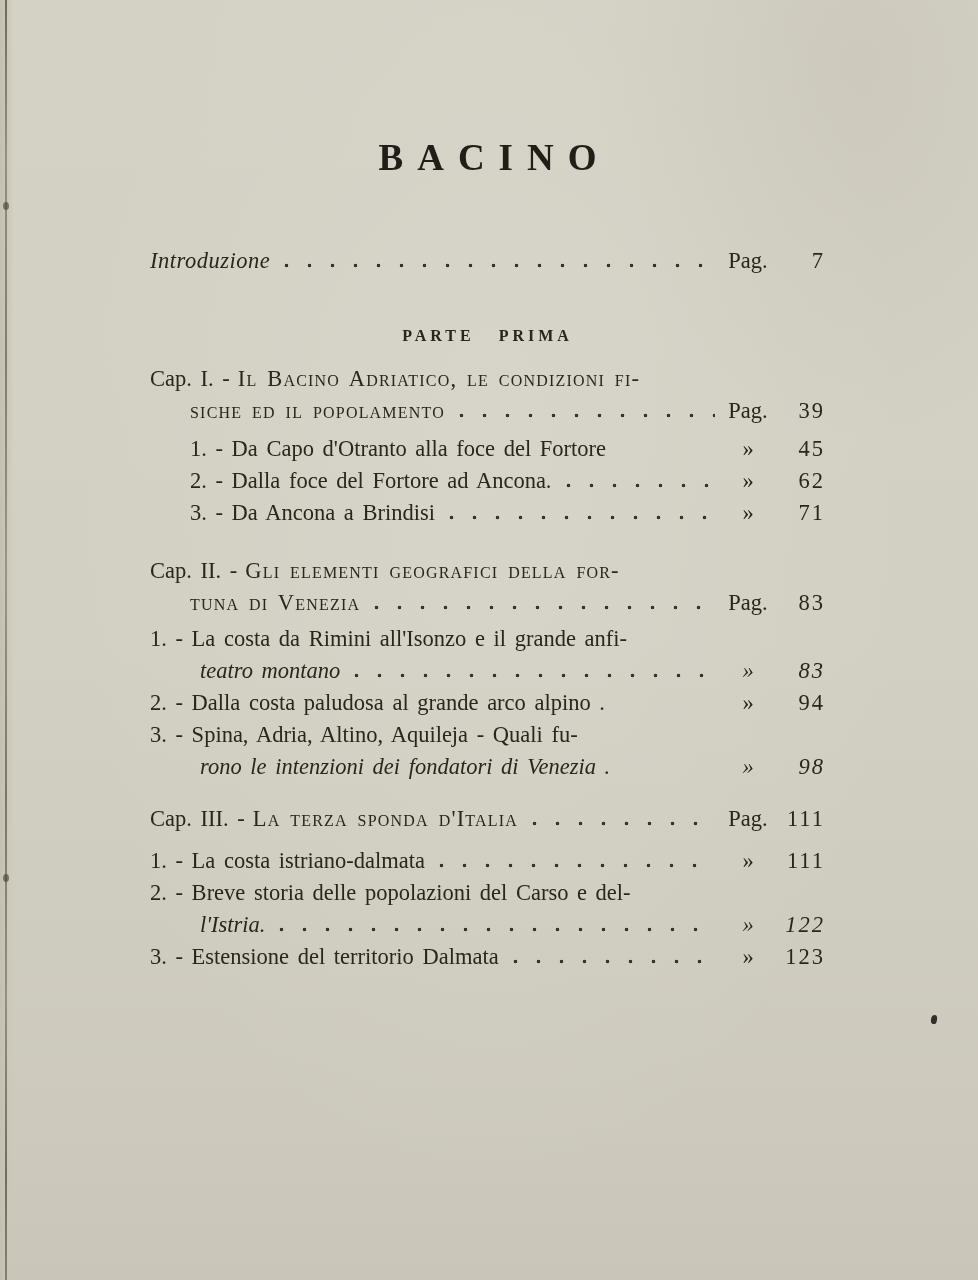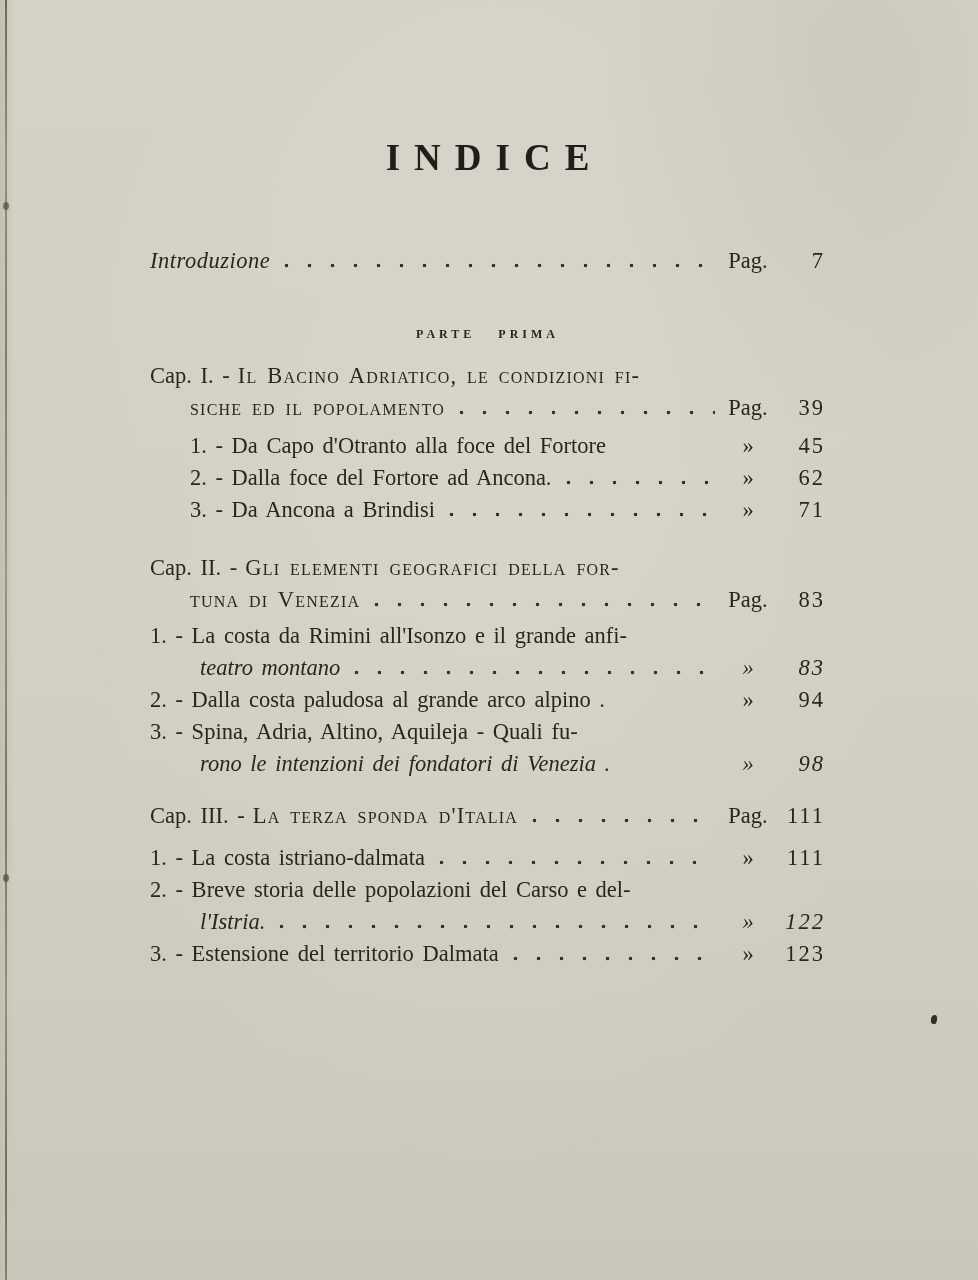--- a/index.html
+++ b/index.html
@@ -58,21 +58,21 @@
   .leader.no-dots { background-image: none; }
   .ref { display: flex; width: 100px; flex: none; justify-content: space-between; align-items: baseline; }
   .ref-label { min-width: 46px; text-align: center; }
   .ref-page { min-width: 46px; text-align: right; letter-spacing: 2px; }
 
   .intro-entry { margin-top: 66px; }
   .intro-entry .entry-text { font-style: italic; letter-spacing: .5px; }
 
   .part-kicker {
     margin-top: 50px; text-align: center;
-    font-size: 12px; font-weight: bold;
+    font-size: 16px; font-weight: bold;
     letter-spacing: 4px; word-spacing: 16px; color: #2a251d;
   }
   .part-title {
     margin-top: 18px; text-align: center;
     font-size: 25.5px; line-height: 34px;
     letter-spacing: 1.5px; word-spacing: 7px; color: #272218;
   }
 
   .sc { font-variant: small-caps; letter-spacing: 1.2px; }
   .cap-prefix { margin-right: 8px; }
@@ -95,21 +95,21 @@
 <div class="page">
   <div class="gutter">
     <div class="gutter-line"></div>
     <div class="gutter-nub nub-1"></div>
     <div class="gutter-nub nub-2"></div>
   </div>
   <div class="ink-speck"></div>
 
   <div class="content">
 
-    <h1 class="doc-title">INDICE</h1>
+    <h1 class="doc-title">BACINO</h1>
 
     <div class="entry intro-entry">
       <div class="line flex">
         <span class="entry-text">Introduzione</span>
         <span class="leader"></span>
         <span class="ref">
           <span class="ref-label">Pag.</span>
           <span class="ref-page">7</span>
         </span>
       </div>

